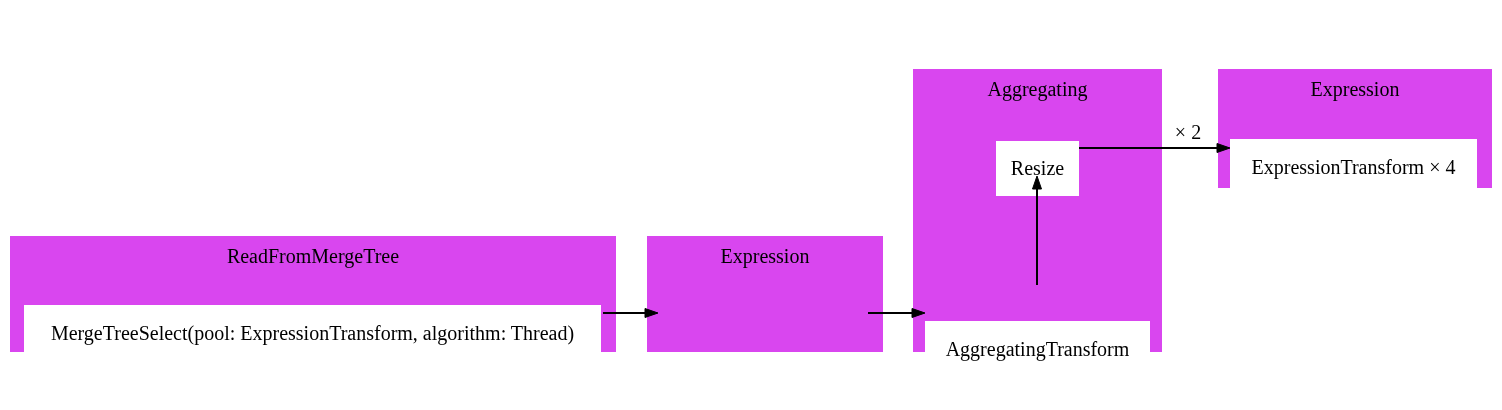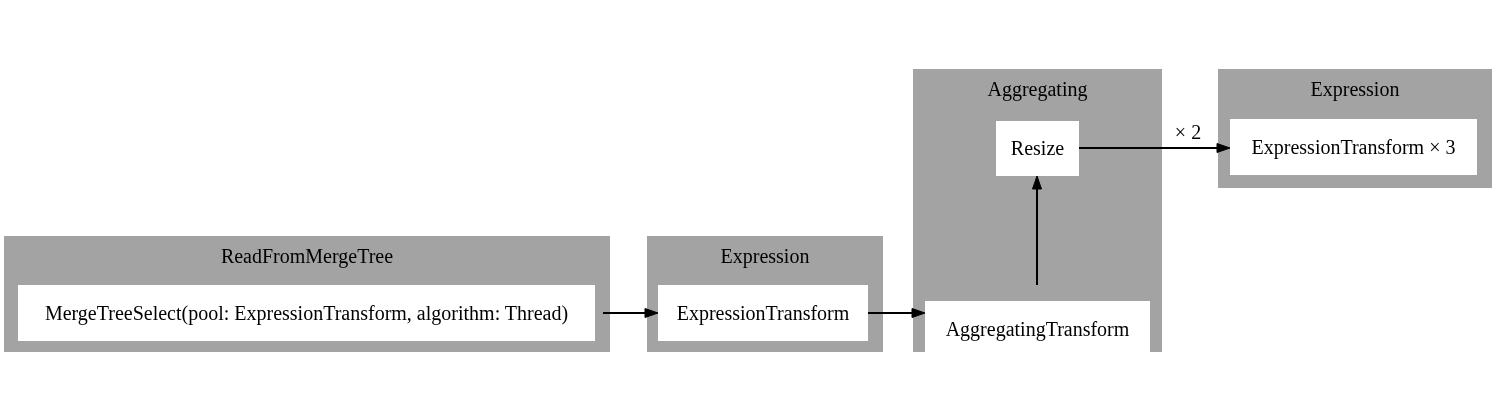--- a/index.html
+++ b/index.html
@@ -11,40 +11,41 @@
     position: relative;
     width: 1502px;
     height: 410px;
     background: #ffffff;
     overflow: hidden;
     font-family: "Liberation Serif", "DejaVu Serif", serif;
     color: #000000;
   }
   .cluster {
     position: absolute;
-    background: #a3a3a3;
+    background: #d946ef;
   }
   .cluster-title {
     position: absolute;
     top: 7px;
     left: 0;
     width: 100%;
     text-align: center;
     font-size: 20px;
     line-height: 26px;
     white-space: nowrap;
   }
   .node {
     position: absolute;
     background: #ffffff;
     display: flex;
     align-items: center;
     justify-content: center;
     font-size: 20px;
     white-space: nowrap;
+    margin-top: 20px;
   }
   .edge-layer {
     position: absolute;
     left: 0;
     top: 0;
     width: 1502px;
     height: 410px;
     pointer-events: none;
   }
   .edge-layer line {
@@ -65,39 +66,38 @@
     font-size: 20px;
     line-height: 26px;
     white-space: nowrap;
   }
 </style>
 </head>
 <body>
 
 <div class="canvas">
 
-  <div class="cluster" style="left:4px; top:236px; width:606px; height:116px;">
+  <div class="cluster" style="left:10px; top:236px; width:606px; height:116px;">
     <div class="cluster-title">ReadFromMergeTree</div>
     <div class="node" style="left:14px; top:49px; width:577px; height:56px;">MergeTreeSelect(pool: ExpressionTransform, algorithm: Thread)</div>
   </div>
 
   <div class="cluster" style="left:647px; top:236px; width:236px; height:116px;">
     <div class="cluster-title">Expression</div>
-    <div class="node" style="left:11px; top:49px; width:210px; height:56px;">ExpressionTransform</div>
   </div>
 
   <div class="cluster" style="left:913px; top:69px; width:249px; height:283px;">
     <div class="cluster-title">Aggregating</div>
     <div class="node" style="left:83px; top:52px; width:83px; height:55px;">Resize</div>
     <div class="node" style="left:12px; top:232px; width:225px; height:56px;">AggregatingTransform</div>
   </div>
 
   <div class="cluster" style="left:1218px; top:69px; width:274px; height:119px;">
     <div class="cluster-title">Expression</div>
-    <div class="node" style="left:12px; top:50px; width:247px; height:56px;">ExpressionTransform × 3</div>
+    <div class="node" style="left:12px; top:50px; width:247px; height:56px;">ExpressionTransform × 4</div>
   </div>
 
   <svg class="edge-layer" viewBox="0 0 1502 410" xmlns="http://www.w3.org/2000/svg">
     <g>
       <line x1="603" y1="313" x2="646" y2="313"></line>
       <polygon points="658,313 645,308.5 645,317.5"></polygon>
     </g>
     <g>
       <line x1="868" y1="313" x2="913" y2="313"></line>
       <polygon points="925,313 912,308.5 912,317.5"></polygon>

